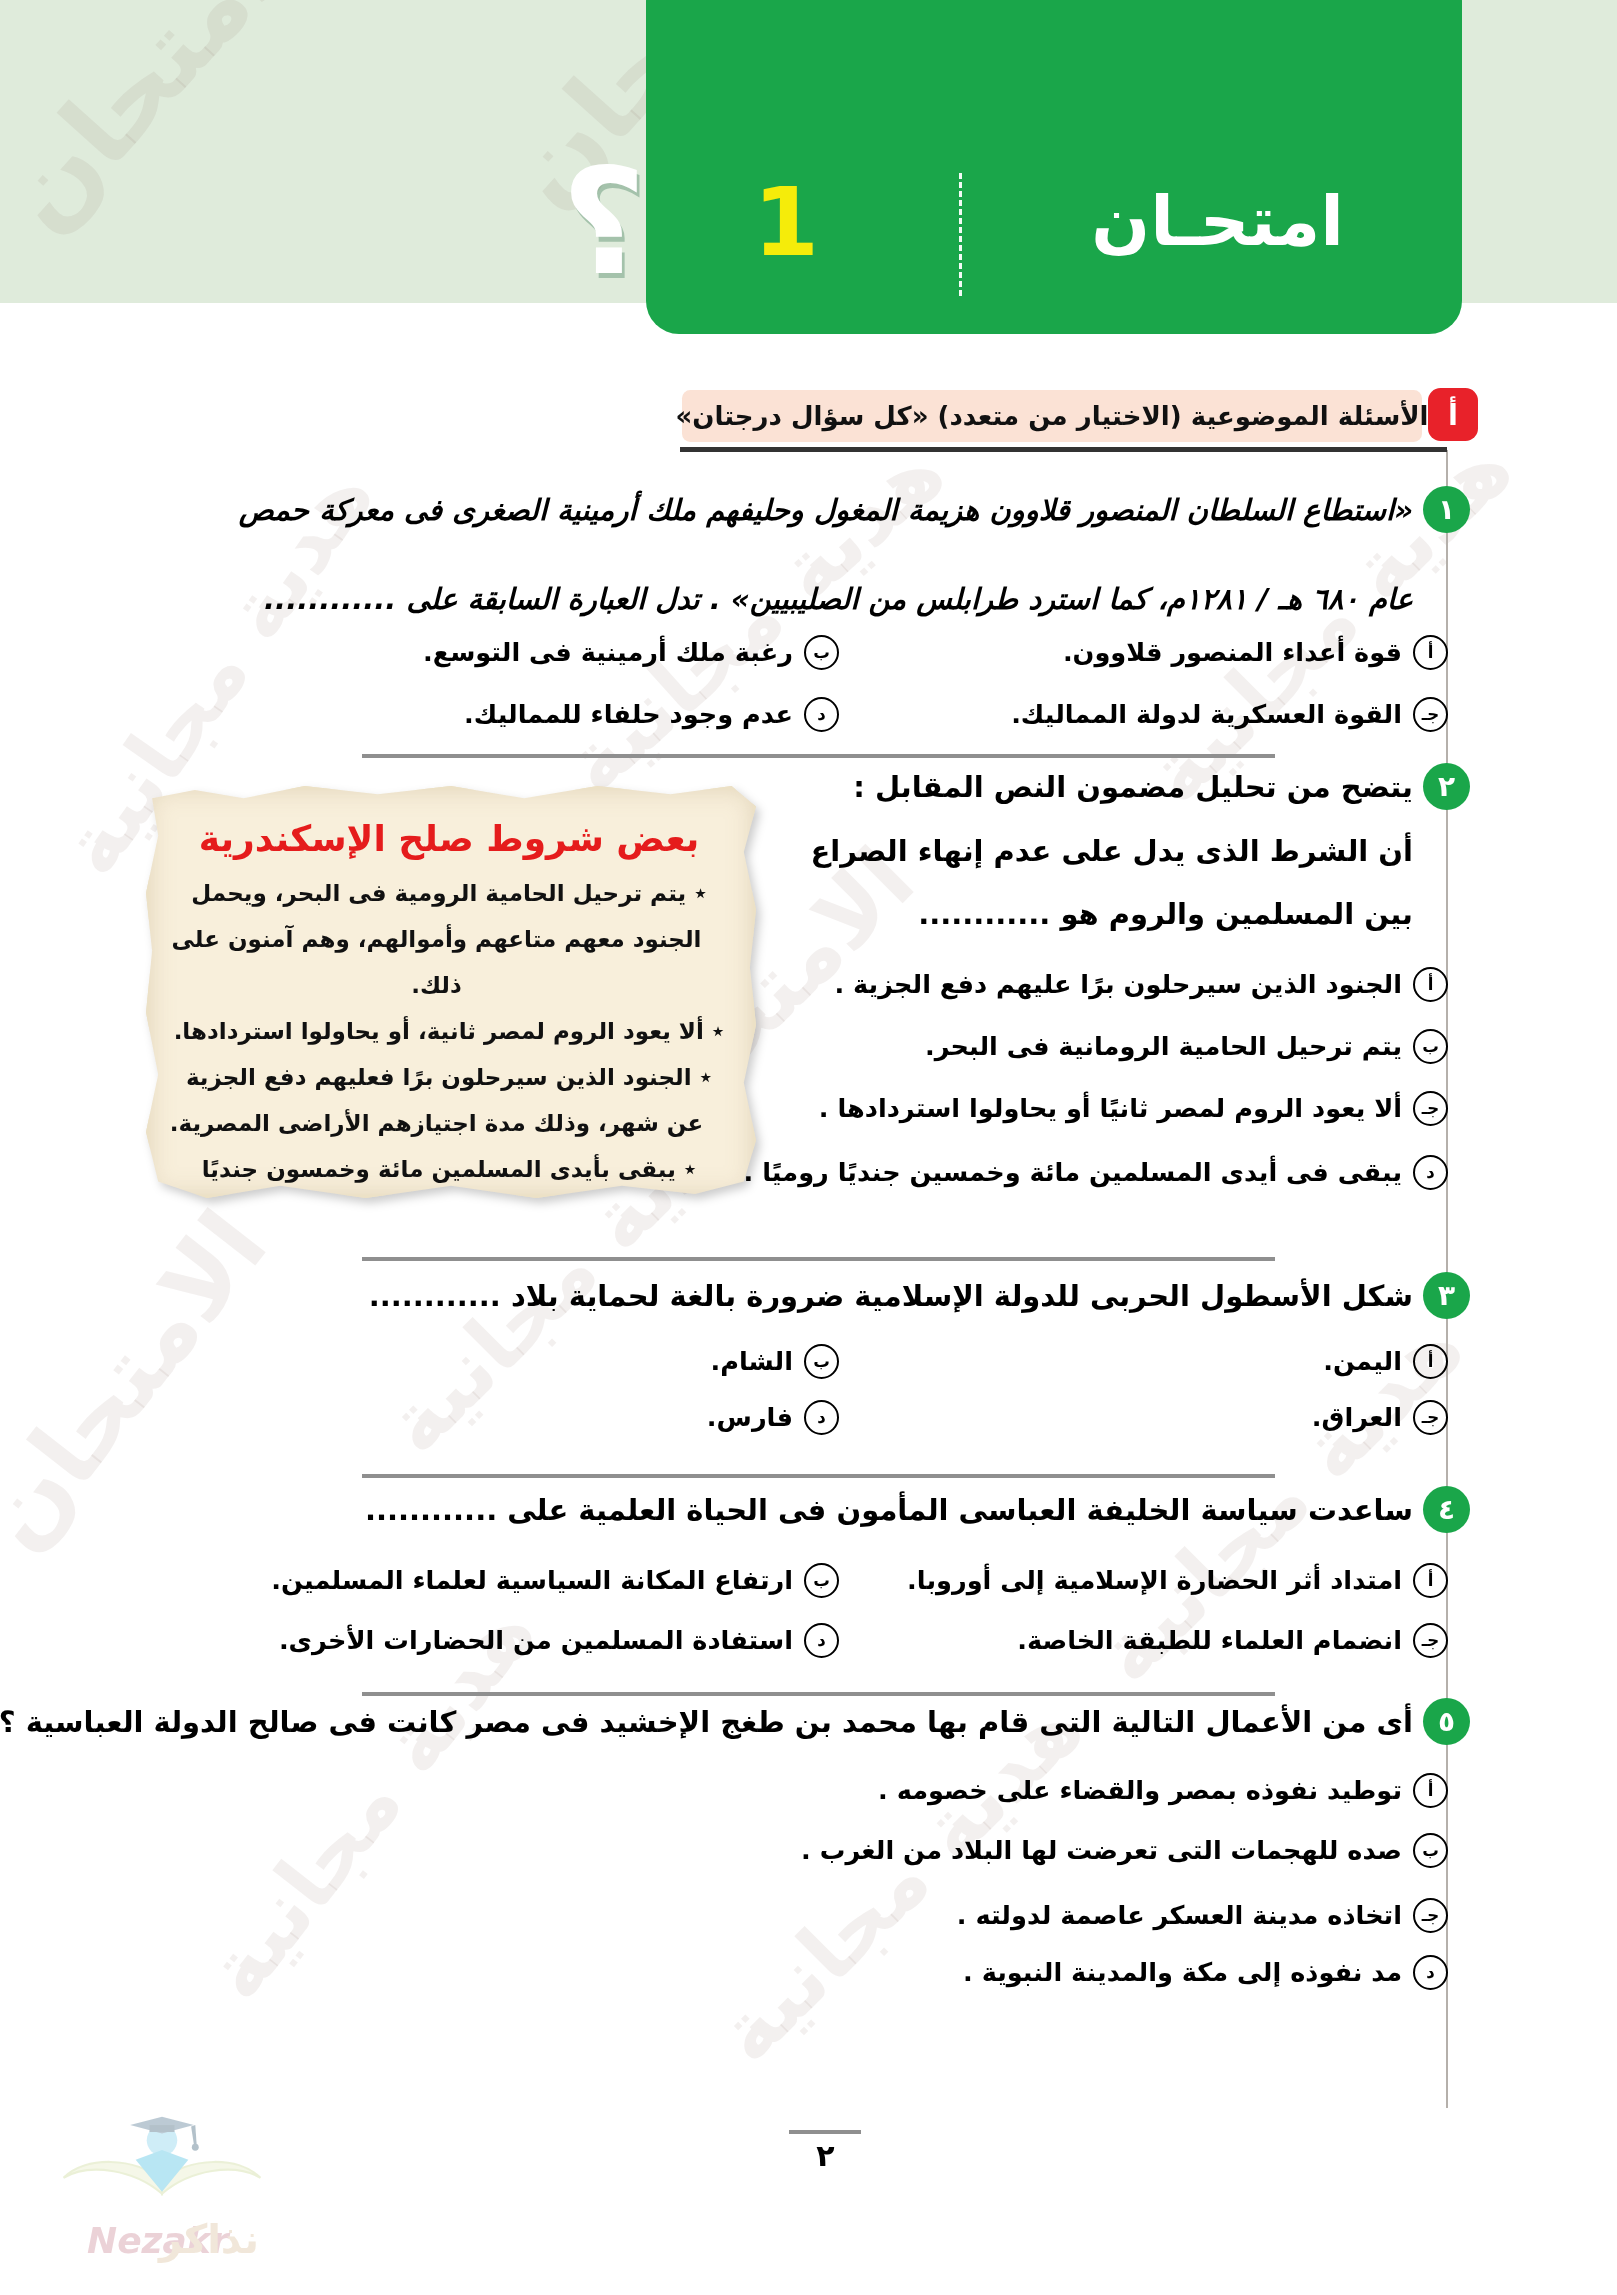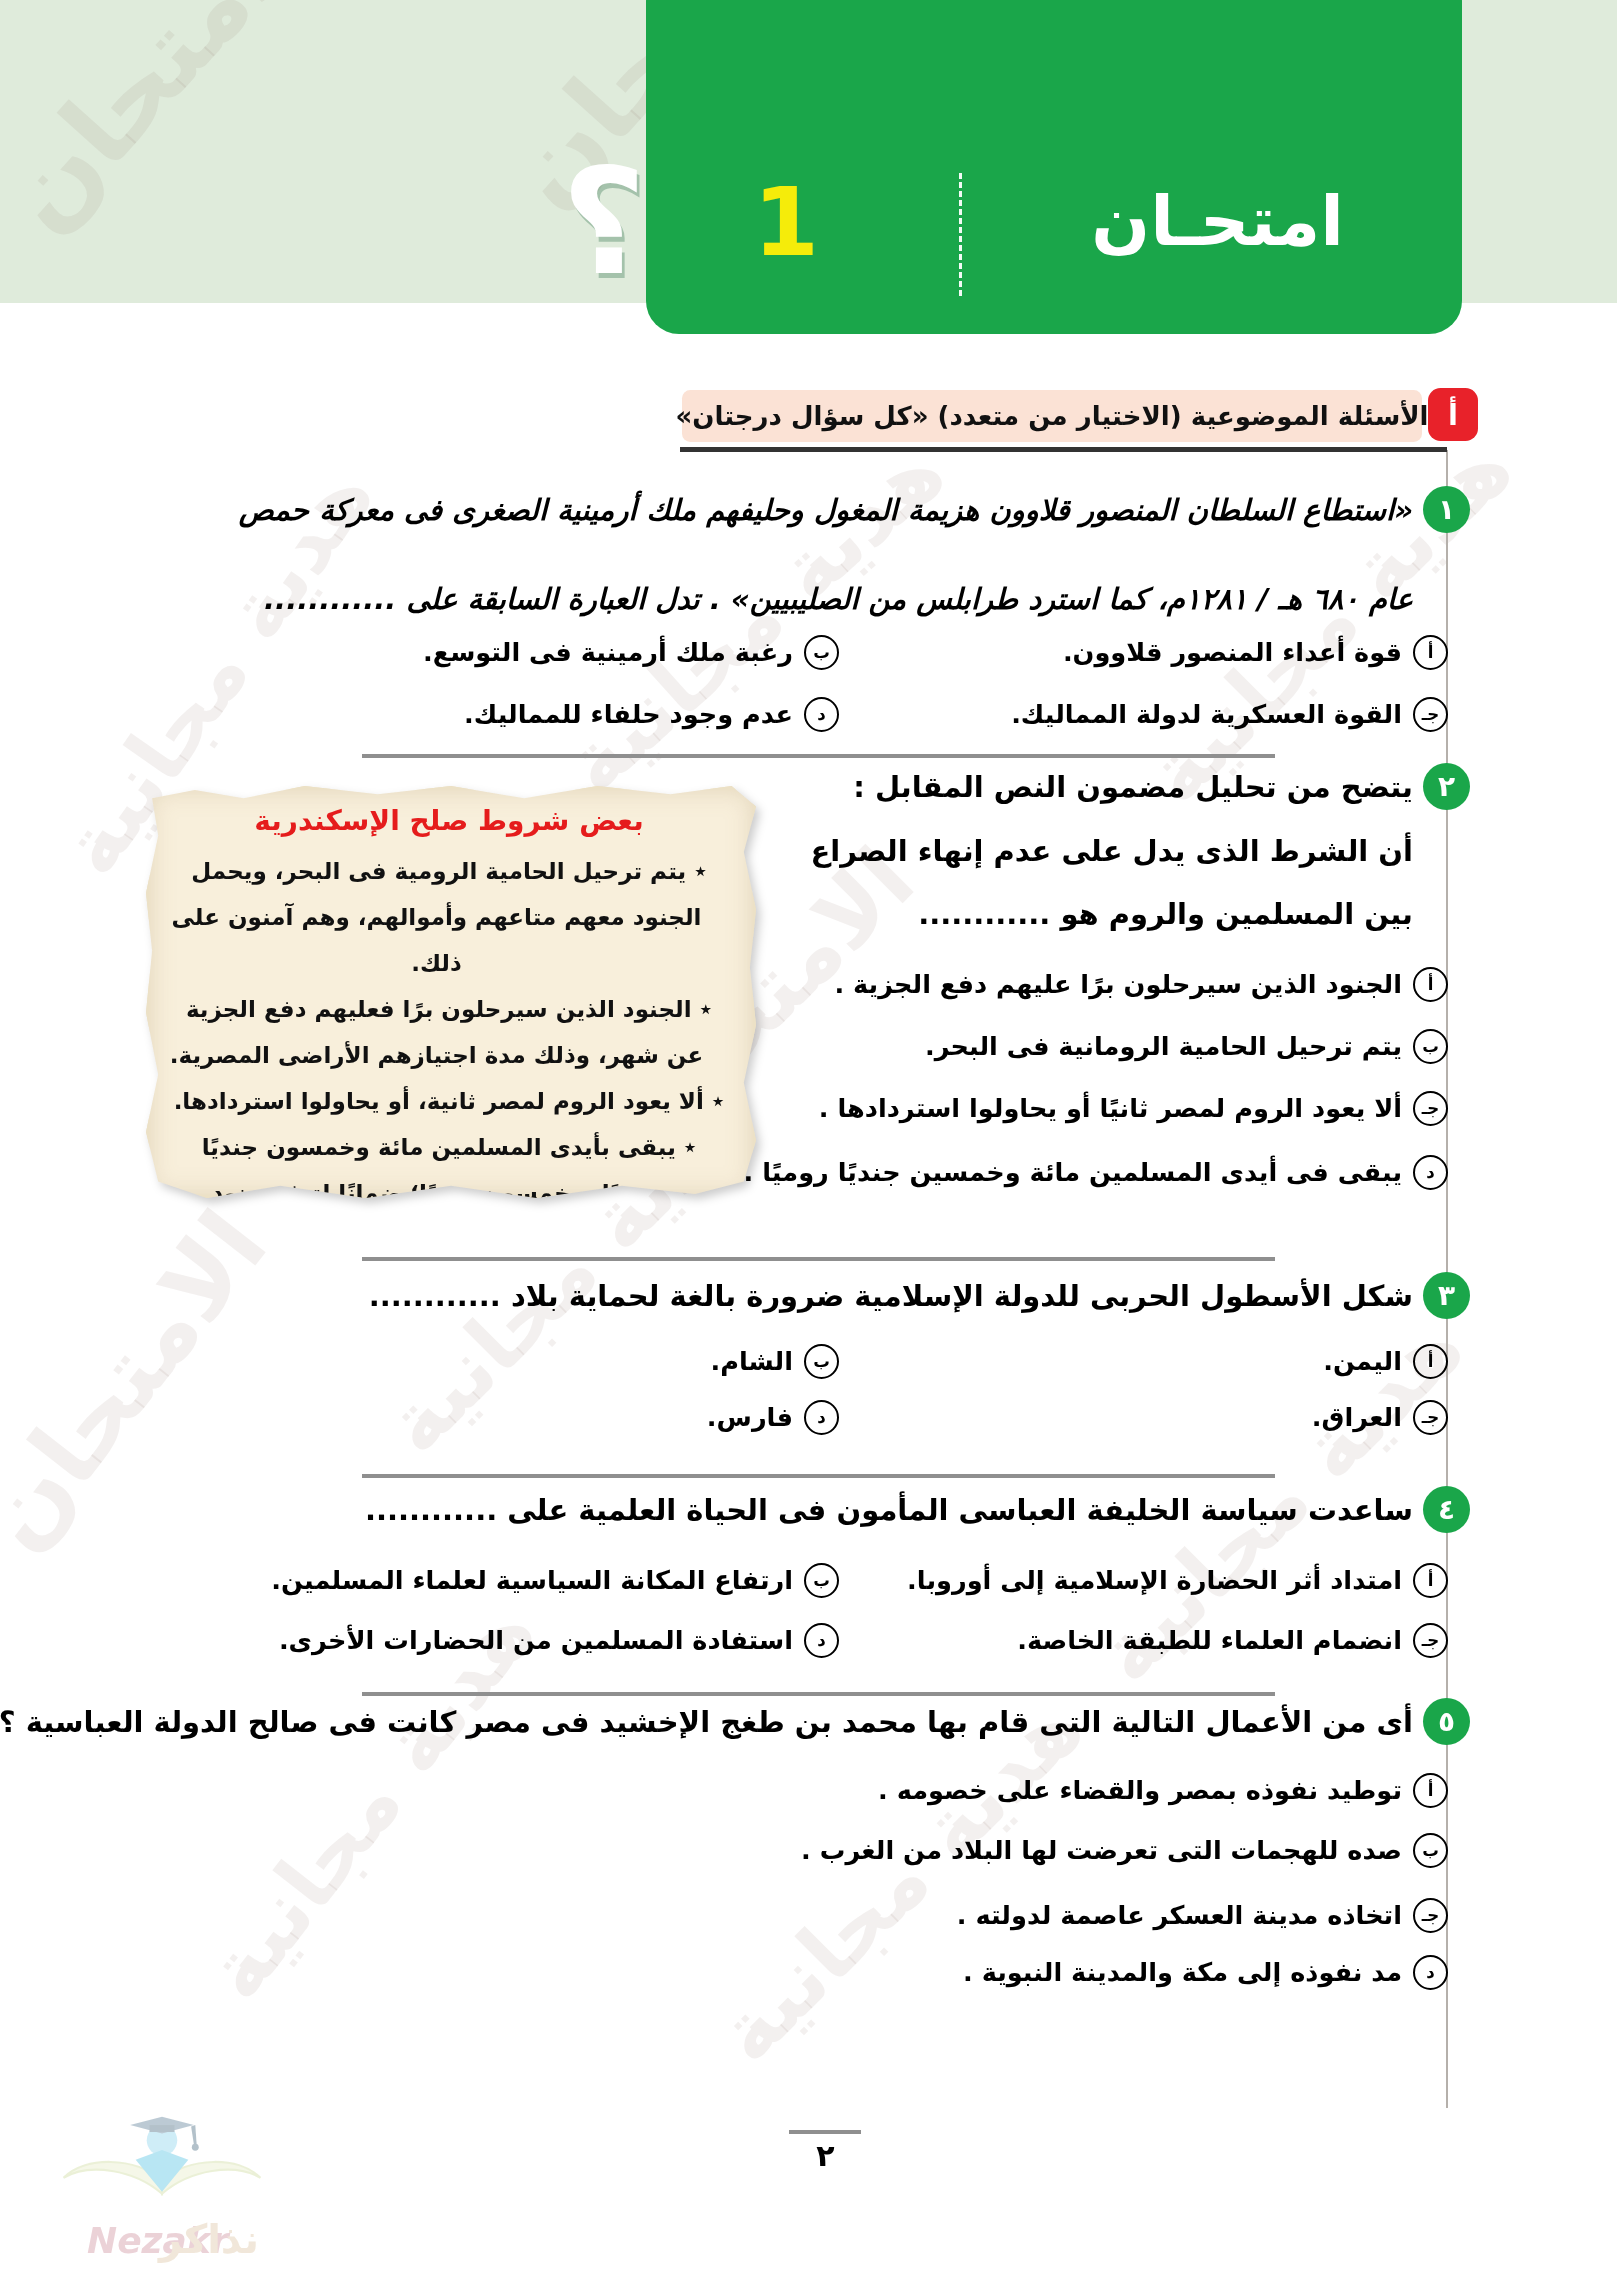--- a/index.html
+++ b/index.html
@@ -44,21 +44,21 @@
   .opt-label{font-size:25.6px;font-weight:bold;white-space:nowrap;color:#000;}
   .separator{position:absolute;left:363px;width:913px;height:4.2px;background:#8f8f8f;z-index:1;}
   
   .treaty-wrap{position:absolute;left:147px;top:786px;z-index:2;filter:drop-shadow(4.2px 5.5px 4.8px rgba(0,0,0,.20));}
   .treaty{width:610px;height:412px;background:#f8efdb;box-sizing:border-box;padding:18px 25px 7px 21px;
           clip-path:polygon(1% 3%,8% 1%,16% 3%,26% 0%,38% 2%,50% 0%,62% 3%,74% 0%,86% 2%,96% 0%,100% 5%,
                             98% 16%,100% 30%,99% 44%,100% 58%,98% 72%,100% 86%,98% 96%,90% 99%,78% 97%,
                             64% 100%,50% 97%,36% 100%,22% 97%,10% 100%,2% 96%,0% 84%,2% 70%,0% 55%,
                             1% 40%,0% 26%,2% 12%);
           box-shadow:inset 0 0 0 3.5px #ece1c6, inset 0 0 28px rgba(165,140,95,.35);}
-  .treaty-title{text-align:center;color:#e51c1c;font-size:28px;font-weight:bold;margin:0 0 11px 0;}
+  .treaty-title{text-align:center;color:#e51c1c;font-size:36px;font-weight:bold;margin:14px 0 11px 0;}
   .treaty-item{font-size:23px;font-weight:bold;color:#111;line-height:46px;text-align:center;
                margin:0;padding-right:25px;text-indent:-25px;}
   .treaty-star{color:#111;}
   
   .footer-line{position:absolute;left:790px;top:2130px;width:72px;height:3.5px;background:#8f8f8f;z-index:1;}
   .page-num{position:absolute;left:782px;top:2138px;width:89px;text-align:center;font-size:30px;
             font-weight:bold;color:#000;z-index:1;}
   .logo{position:absolute;left:59px;top:2114px;width:208px;opacity:.55;z-index:1;text-align:center;}
   .logo-text{position:relative;height:48px;margin-top:-5.5px;margin-left:29px;}
   .logo-text .ar{position:absolute;right:7px;top:0;font-size:40px;font-weight:bold;color:#e6d5bc;}
@@ -158,22 +158,22 @@
     <span class="opt-ring">
         <span>د</span>
       </span>
     <span class="opt-label">يبقى فى أيدى المسلمين مائة وخمسين جنديًا روميًا .</span>
   </div>
 
   <div class="treaty-wrap">
     <div class="treaty">
       <div class="treaty-title">بعض شروط صلح الإسكندرية</div>
       <p class="treaty-item"><span class="treaty-star">٭</span> <span>يتم ترحيل الحامية الرومية فى البحر، ويحمل الجنود معهم متاعهم وأموالهم، وهم آمنون على ذلك.</span></p>
+      <p class="treaty-item"><span class="treaty-star">٭</span> <span>ألا يعود الروم لمصر ثانية، أو يحاولوا استردادها.</span></p>
       <p class="treaty-item"><span class="treaty-star">٭</span> <span>الجنود الذين سيرحلون برًا فعليهم دفع الجزية عن شهر، وذلك مدة اجتيازهم الأراضى المصرية.</span></p>
-      <p class="treaty-item"><span class="treaty-star">٭</span> <span>ألا يعود الروم لمصر ثانية، أو يحاولوا استردادها.</span></p>
       <p class="treaty-item"><span class="treaty-star">٭</span> <span>يبقى بأيدى المسلمين مائة وخمسون جنديًا روميًا، وخمسون مدنيًا؛ ضمانًا لتنفيذ بنود المعاهدة.</span></p>
     </div>
   </div>
 
   <div class="separator" style="top:1257px"></div>
 
   <div class="q-circle" style="top:1272px">
       <span>٣</span>
     </div>
   <div class="q-line" style="top:1270px">شكل الأسطول الحربى للدولة الإسلامية ضرورة بالغة لحماية بلاد ............</div>

